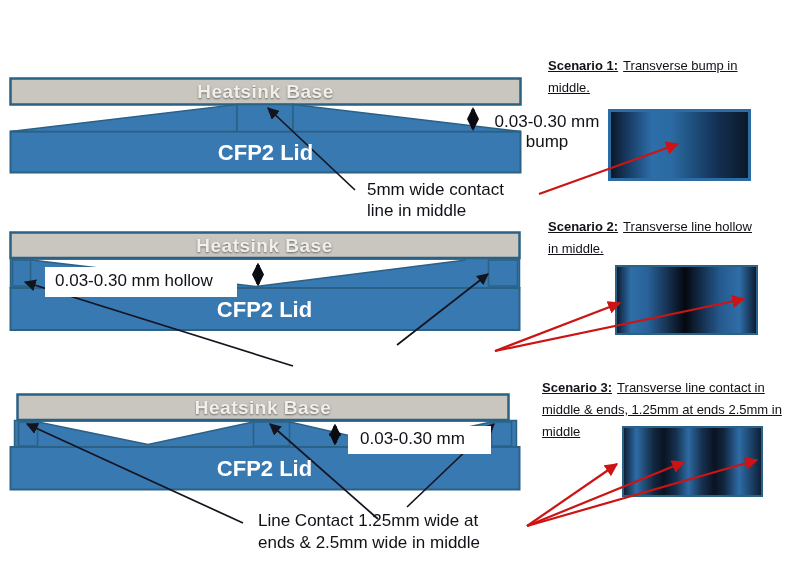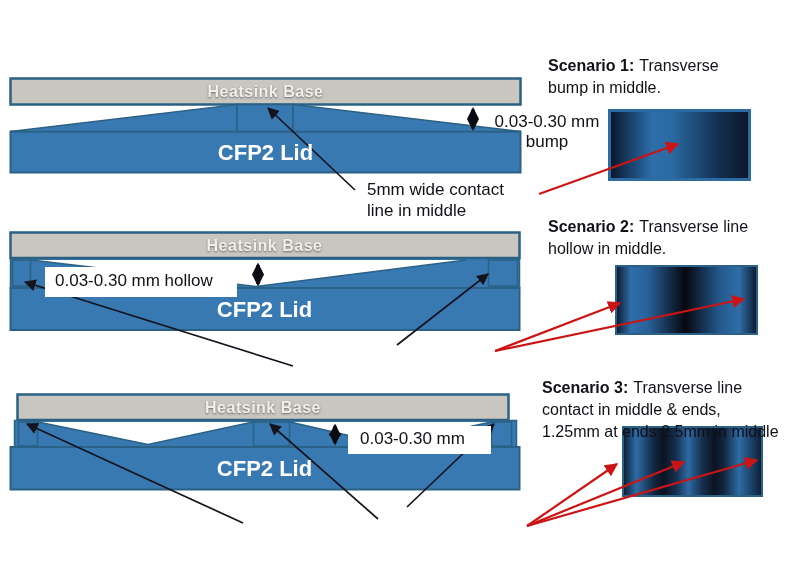--- a/index.html
+++ b/index.html
@@ -5,30 +5,30 @@
   html,body{margin:0;padding:0;background:#ffffff;}
   #screen{
     position:relative;width:785px;height:567px;background:#ffffff;
     font-family:"Liberation Sans", sans-serif;overflow:hidden;
   }
   svg{position:absolute;left:0;top:0;z-index:2;}
   .thermal{position:absolute;z-index:1;}
   .txt{position:absolute;z-index:3;color:#111118;font-size:17px;line-height:21px;margin-top:6px;}
   .bar-label{
     position:absolute;z-index:3;display:flex;align-items:center;justify-content:center;
-    font-weight:bold;font-size:16px;color:#f1efeb;letter-spacing:.5px;
+    font-weight:bold;font-size:19px;color:#f1efeb;letter-spacing:.5px;
     text-shadow:0 1px 2px rgba(95,95,90,.9);
   }
   .lid-label{
     position:absolute;z-index:3;display:flex;align-items:center;justify-content:center;
     font-weight:bold;font-size:22px;color:#ffffff;
   }
   .whitebox{background:#ffffff;}
   .line{display:block;}
-  .scenario{position:absolute;z-index:3;font-size:16px;line-height:22px;color:#111118;}
+  .scenario{position:absolute;z-index:3;font-size:13px;line-height:22px;color:#111118;text-decoration:underline;}
   .scenario b{font-weight:bold;}
   .scenario span{margin-left:5px;}
 </style>
 </head>
 <body>
 
 <div id="screen">
 
   <div class="thermal" style="left:608px;top:109px;width:137px;height:66px;border:3px solid #2d6ba3;
               background:linear-gradient(90deg,#0b1828 0%,#173a62 12%,#2d6ea9 30%,#2b6aa2 44%,#1f5381 58%,#142f52 78%,#0b1828 100%);"></div>
@@ -118,17 +118,21 @@
   </div>
   <div class="scenario" style="left:548px;top:216px;width:214px;">
     <b>Scenario 2:</b><span>Transverse line hollow in middle.</span>
   </div>
 
   <div class="bar-label" style="left:17px;top:396px;width:492px;height:23px;">Heatsink Base</div>
   <div class="lid-label" style="left:10px;top:456px;width:509px;height:26px;">CFP2 Lid</div>
   <div class="txt whitebox" style="left:348px;top:420px;width:131px;height:26px;padding:2px 0 0 12px;">
     <span class="line">0.03-0.30 mm</span>
   </div>
+  <div class="txt" style="left:258px;top:504px;width:250px;line-height:22px;">
+    <span class="line">Line Contact 1.25mm wide at</span>
+    <span class="line">ends &amp; 2.5mm wide in middle</span>
+  </div>
   <div class="scenario" style="left:542px;top:361px;width:240px;margin-top:16px;">
     <b>Scenario 3:</b><span>Transverse line contact in middle &amp; ends, 1.25mm at ends 2.5mm in middle</span>
   </div>
 
 </div>
 
 </body></html>

